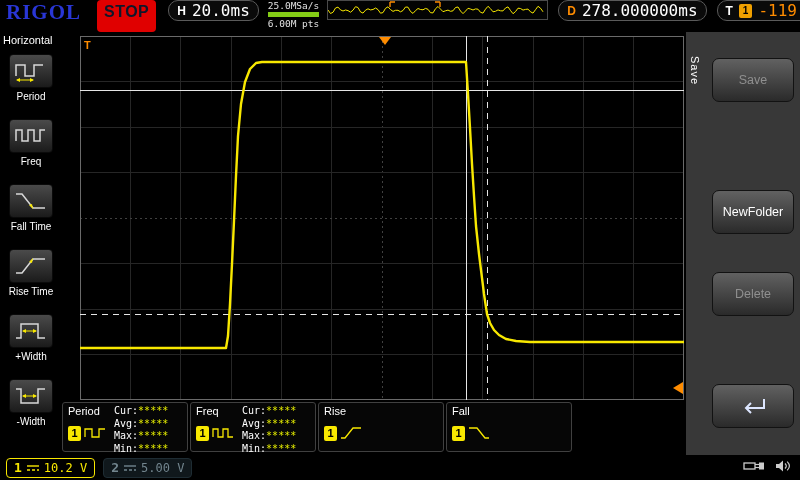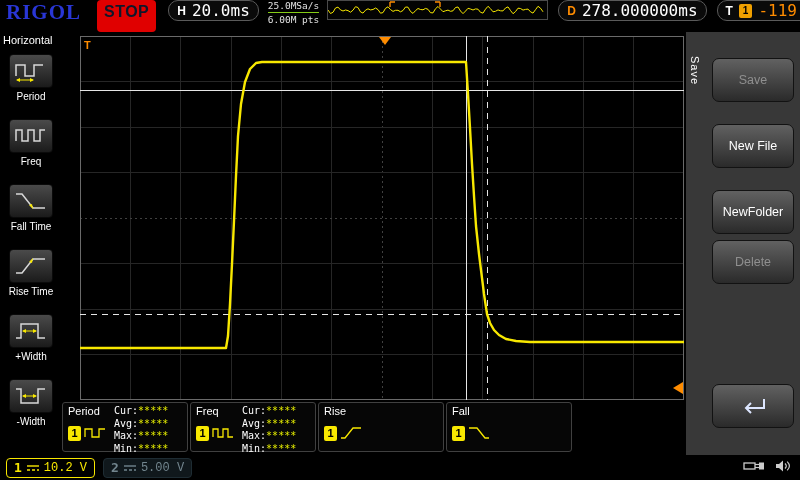--- a/index.html
+++ b/index.html
@@ -14,21 +14,21 @@
   .pillgroup { display:flex; align-items:center; border:1px solid #5a5a5a; border-radius:10px; background:#0a0a0a; height:21px; padding:0 8px; }
   .hgroup { margin-left:12px; }
   .dgroup { margin-left:10px; }
   .tgroup { margin-left:10px; }
   .hletter,.tletter { color:#fff; font-weight:bold; font-size:12px; margin-right:6px; }
   .dletter { color:#ff8c00; font-weight:bold; font-size:12px; margin-right:6px; }
   .mono { font-family:"DejaVu Sans Mono",monospace; font-size:16px; color:#fff; white-space:nowrap; }
   .tlevel { color:#ff8c00; }
   .tbadge { background:#f0a000; color:#000; font-size:10px; font-weight:bold; border-radius:2px; padding:1px 4px; margin-right:6px; line-height:1.2; }
   .acq { margin-left:9px; font-size:9.5px; color:#e0e0e0; line-height:1.2; font-family:"DejaVu Sans Mono",monospace; }
-  .acq .srate { border-bottom:1px solid #84cc16; padding-bottom:1px; margin-bottom:1px; }
+  .acq .srate { border-bottom:5px solid #84cc16; padding-bottom:1px; margin-bottom:1px; }
   .preview { margin-left:8px; width:221px; height:20px; border:1px solid #4a4a4a; background:#030303; }
   .pwave { fill:none; stroke:#f8e800; stroke-width:1; }
   .pmark { stroke:#ff8c00; stroke-width:1.4; fill:none; }
 
   
   #leftmenu { position:absolute; left:0; top:32px; width:62px; height:423px; background:#000; }
   .menutitle { color:#fff; font-size:11px; padding:2px 0 2px 3px; }
   .mitem { height:65px; text-align:center; cursor:pointer; padding-top:6px; }
   .miconbox { width:44px; height:34px; margin:0 auto; background:linear-gradient(#4a4a4a,#1b1b1b); border:1px solid #0a0a0a; border-radius:4px; display:flex; align-items:center; justify-content:center; }
   .mlabel { color:#fff; font-size:10px; margin-top:3px; }
@@ -64,21 +64,21 @@
   .rbtn { position:absolute; left:26px; width:82px; height:44px; border-radius:7px; background:linear-gradient(#616161,#2a2a2a); border:1px solid #121212; color:#fff; font-size:12.5px; font-family:"Liberation Sans",sans-serif; display:flex; align-items:center; justify-content:center; cursor:pointer; }
   .rbtn.disabled { color:#8f8f8f; }
   .return-icon path { stroke:#dde6ff; stroke-width:2; fill:none; }
 
   
   #bottombar { position:absolute; left:0; top:455px; width:800px; height:25px; background:#000; display:flex; align-items:center; }
   .chbox { height:20px; border-radius:4px; display:flex; align-items:center; gap:4px; padding:0 7px; font-family:"DejaVu Sans Mono",monospace; }
   .ch1 { margin-left:6px; border:1px solid #f8e800; color:#f8e800; background:#000; }
   .ch2 { margin-left:8px; border:1px solid #1e2c33; background:#10181c; color:#72858e; }
   .chid { font-weight:bold; font-size:13px; }
-  .chscale { font-size:12px;font-family:Liberation Mono, monospace; }
+  .chscale { font-size:12px; }
   .coupling { display:block; }
   .sysicons { position:absolute; right:8px; top:4px; display:flex; gap:10px; align-items:center; }
 </style>
 </head>
 <body>
 
 <div id="screen">
 
   <header id="topbar">
     <div class="logo">RIGOL</div>
@@ -268,23 +268,22 @@
             </svg>
         </div>
       </div>
     </div>
 
   </section>
 
   <aside id="rightmenu">
     <div class="tab">Save</div>
     <button class="rbtn disabled" style="top:26px">Save</button>
-    <button class="rbtn" style="top:92px">New File</button>
     <button class="rbtn" style="top:158px">NewFolder</button>
-    <button class="rbtn disabled" style="top:208px">Delete</button>
+    <button class="rbtn disabled" style="top:240px">Delete</button>
     <button class="rbtn" style="top:352px">
       <svg class="return-icon" width="30" height="20" viewBox="0 0 30 20">
         <path d="M26,3 L26,12 L9,12 M13,7 L8,12 L13,17"></path>
       </svg>
     </button>
   </aside>
 
   <footer id="bottombar">
     <div class="chbox ch1">
       <span class="chid">1</span>

